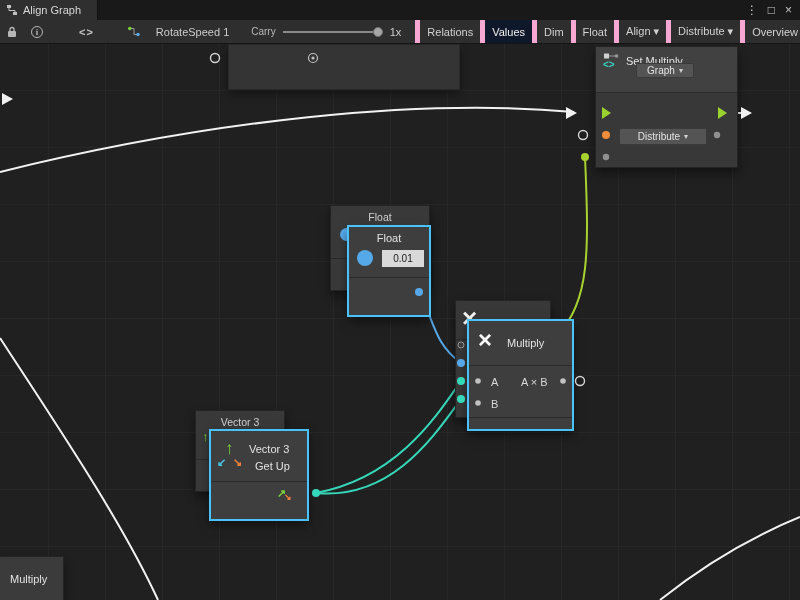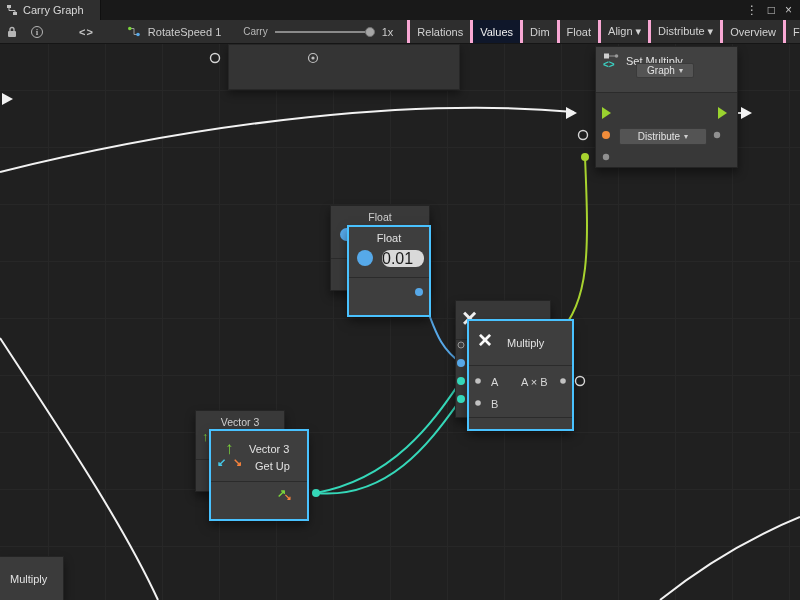--- a/index.html
+++ b/index.html
@@ -21,29 +21,29 @@
   .toolbar{position:absolute;top:20px;left:0;right:0;height:24px;background:#2e2e2e;
     border-bottom:1px solid #151515;display:flex;align-items:center;z-index:30;
     white-space:nowrap;overflow:hidden}
   .tb-icon-btn{height:24px;display:flex;align-items:center;justify-content:center;
     padding:0 7px;color:#c5c5c5}
   .info-circ{display:inline-block;width:12px;height:12px;border:1px solid #b5b5b5;
     border-radius:50%;color:#b5b5b5;font-size:9px;font-weight:bold;text-align:center;
     line-height:11px;font-family:"Liberation Serif",serif}
   .code-glyph{font-size:11px;font-weight:bold;color:#c5c5c5;letter-spacing:1px}
   .tb-label{font-size:11px;color:#cccccc}
-  .graph-ref{display:flex;align-items:center;gap:8px;margin-left:26px}
+  .graph-ref{display:flex;align-items:center;gap:16px;margin-left:26px}
   .zoom-wrap{display:flex;align-items:center;margin-left:22px;gap:7px}
   .zoom-track{position:relative;width:100px;height:2px;background:#4a4a4a;border-radius:1px}
   .zoom-fill{position:absolute;left:0;top:0;height:2px;width:94px;background:#8a8a8a}
   .zoom-knob{position:absolute;left:90px;top:-4px;width:10px;height:10px;border-radius:50%;
     background:#a6a6a6;border:1px solid #707070}
   .tb-buttons{display:flex;align-items:stretch;height:24px;margin-left:14px}
   .tb-btn{display:flex;align-items:center;padding:0 7px;font-size:11px;color:#d2d2d2;
-    border-left:3px solid #f9a8d4;background:transparent}
+    border-left:5px solid #f9a8d4;background:transparent}
   .tb-btn.active{background:#0f172a;color:#f0f0f0}
 
   
   .canvas{position:absolute;top:44px;left:0;right:0;bottom:0;background-color:#202020;
     background-image:linear-gradient(#272727 1px,transparent 1px),
                      linear-gradient(90deg,#272727 1px,transparent 1px);
     background-size:57px 57px;background-position:-9px -11px}
   svg.layer{position:absolute;top:0;left:0;width:800px;height:600px;pointer-events:none}
 
   
@@ -75,21 +75,21 @@
   #setvar-var{left:23px;top:81px;width:88px;height:17px}
 
   
   #float-back{left:330px;top:205px;width:100px;height:86px;background:#393939}
   #float-back .blue-circ{position:absolute;left:9px;top:22px;width:13px;height:13px;
     border-radius:50%;background:#56a9e9}
   #float-front{left:348px;top:226px;width:82px;height:90px;background:#3e3e3e}
   #float-front .blue-circ{position:absolute;left:8px;top:23px;width:16px;height:16px;
     border-radius:50%;background:#56a9e9}
   .value-field{position:absolute;left:33px;top:23px;width:42px;height:17px;background:#d9d9d9;
-    border-radius:8px;font-size:16px;color:#1a1a1a;line-height:17px}
+    border-radius:0;font-size:10px;color:#1a1a1a;text-align:center;line-height:17px}
 
   
   #mult-back{left:455px;top:300px;width:96px;height:118px;background:#383838}
   #mult-back .x-icon{position:absolute;left:6px;top:2px;font-size:26px;font-weight:bold;color:#f2f2f2}
   #mult-front{left:468px;top:320px;width:105px;height:110px;background:#3e3e3e}
   #mult-front .x-icon{position:absolute;left:9px;top:5px;font-size:24px;font-weight:bold;color:#fafafa}
   #mult-front .ttl{position:absolute;left:38px;top:16px}
   .port-label{position:absolute;font-size:11px;color:#d8d8d8}
 
   
@@ -115,21 +115,21 @@
 
 <div id="stage">
 
   <div class="titlebar">
     <div class="tab">
       <svg width="12" height="12">
         <rect x="1" y="1" width="4" height="3" fill="#c0c0c0"></rect>
         <rect x="7" y="8" width="4" height="3" fill="#c0c0c0"></rect>
         <path d="M3 4 V6.5 H9 V8" stroke="#c0c0c0" fill="none"></path>
       </svg>
-      <span class="tab-label">Carry Graph</span>
+      <span class="tab-label">Align Graph</span>
     </div>
     <div class="win-controls">
       <span>⋮</span>
       <span>□</span>
       <span>×</span>
     </div>
   </div>
 
   <div class="toolbar">
     <div class="tb-icon-btn">

